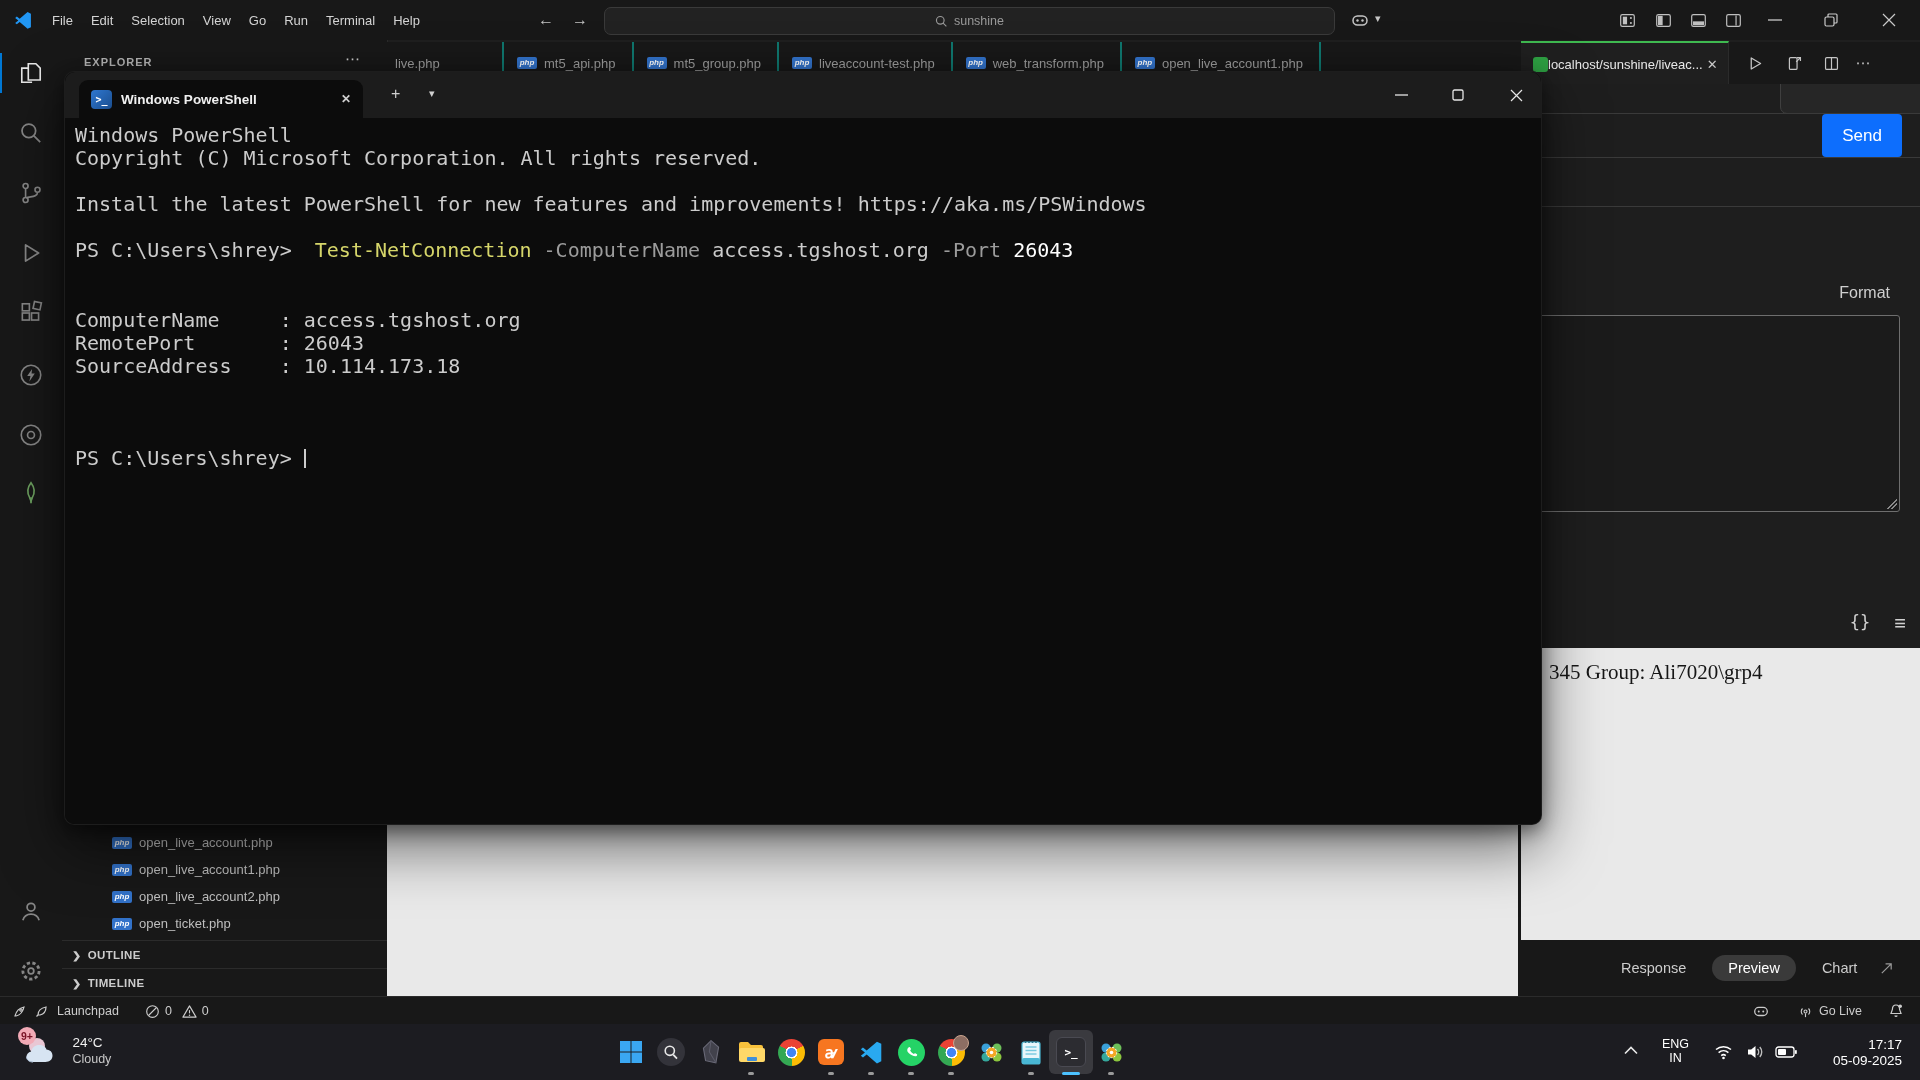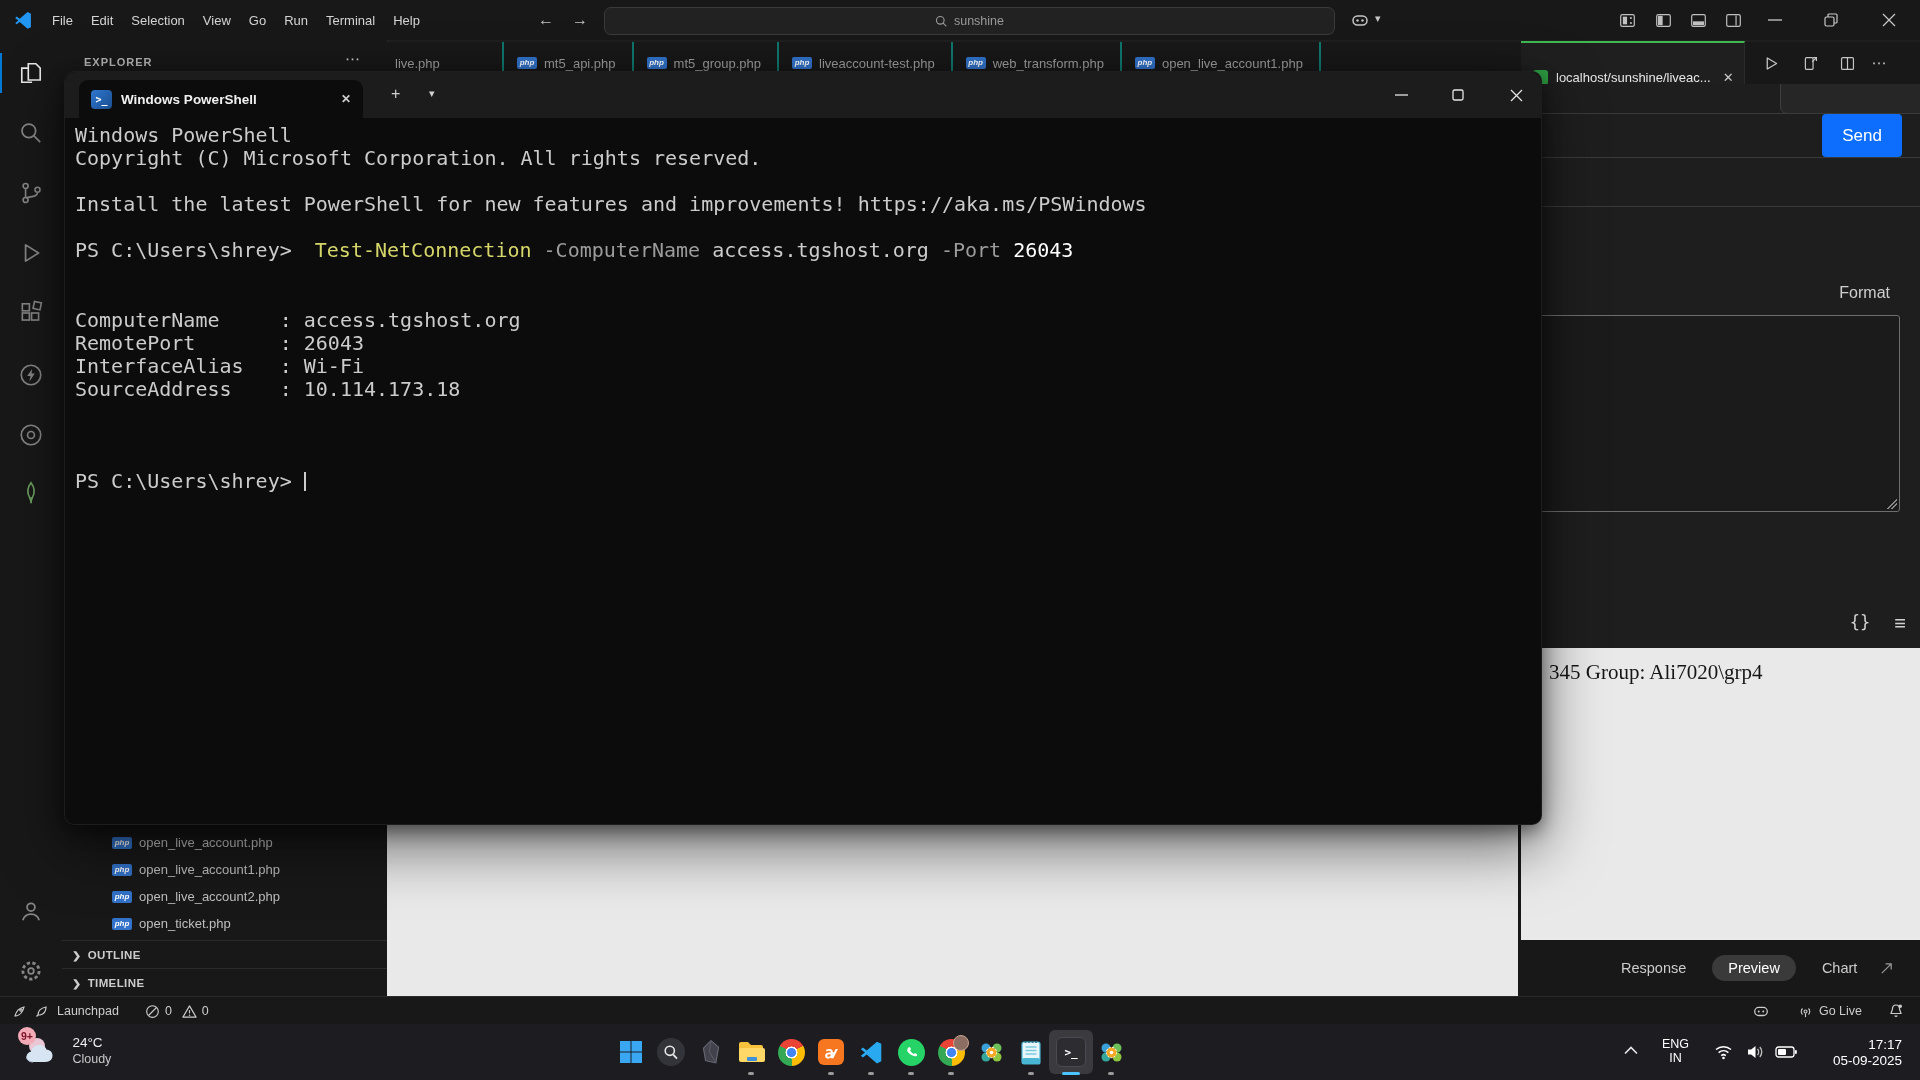--- a/index.html
+++ b/index.html
@@ -27,21 +27,21 @@
   .sec-chev{margin:0 6px 0 10px;color:#cccccc;font-size:11px;transform:scaleY(.9);}
 
   #tabbar{left:387px;top:42px;width:1533px;height:42px;background:#181818;display:flex;}
   .ed-tab{height:42px;display:flex;align-items:center;border-right:2px solid #0f766e;padding:0 16px 0 13px;gap:7px;
           color:#9d9d9d;font-size:13px;background:#181818;}
   #editor-main{left:387px;top:84px;width:1131px;height:940px;background:#e9e9e9;}
   #group-divider{left:1518px;top:42px;width:3px;height:982px;background:#181818;}
 
   
   #rg-tabrow{left:1521px;top:42px;width:399px;height:42px;background:#181818;display:flex;align-items:center;}
-  #browser-tab{height:42px;display:flex;align-items:flex-end;gap:8px;padding:0 10px 0 12px;background:#1f1f1f;
+  #browser-tab{height:42px;display:flex;align-items:center;padding:0 10px 0 12px;background:#1f1f1f;
                border-top:2px solid #3fb950;border-right:1px solid #2b2b2b;color:#e8e8e8;font-size:13px;}
   #rg-page{left:1521px;top:84px;width:399px;height:912px;background:#1e1e1e;overflow:hidden;}
   .hline{position:absolute;left:0;width:399px;height:0;border-top:1px solid #3a3a3a;}
   #send-btn{position:absolute;left:301px;top:30px;width:80px;height:43px;border-radius:4px;
             display:flex;align-items:center;justify-content:center;color:#fff;font-size:17px;}
   #format-lbl{position:absolute;right:30px;top:200px;color:#cfcfcf;font-size:16px;}
   #req-body{position:absolute;left:14px;top:231px;width:363px;height:195px;border:1px solid #6e6e6e;border-radius:3px;background:#1b1b1b;}
   .grip{position:absolute;right:2px;bottom:2px;width:10px;height:10px;
         background:linear-gradient(135deg,transparent 50%,#8a8a8a 50%,#8a8a8a 56%,transparent 56%,transparent 70%,#8a8a8a 70%,#8a8a8a 76%,transparent 76%);}
   #resp-icons{position:absolute;right:14px;top:528px;display:flex;gap:24px;color:#d0d0d0;}
@@ -424,21 +424,20 @@
       <div class="tl">Windows PowerShell</div>
       <div class="tl">Copyright (C) Microsoft Corporation. All rights reserved.</div>
       <div class="tl"></div>
       <div class="tl">Install the latest PowerShell for new features and improvements! https://aka.ms/PSWindows</div>
       <div class="tl"></div>
       <div class="tl"><span>PS C:\Users\shrey&gt; </span><span class="c-cmd">Test-NetConnection</span><span class="c-par"> -ComputerName </span><span>access.tgshost.org</span><span class="c-par"> -Port </span><span class="c-wht">26043</span></div>
       <div class="tl"></div>
       <div class="tl"></div>
       <div class="tl">ComputerName     : access.tgshost.org</div>
       <div class="tl">RemotePort       : 26043</div>
-      <div class="tl">InterfaceAlias   : Wi-Fi</div>
       <div class="tl">SourceAddress    : 10.114.173.18</div>
       <div class="tl"></div>
       <div class="tl"></div>
       <div class="tl"></div>
       <div class="tl"><span>PS C:\Users\shrey&gt; </span><span id="cursor"></span></div>
     </div>
   </div>
 
   <div id="taskbar" class="abs">
     <div class="abs" style="left:24px;top:10px">

